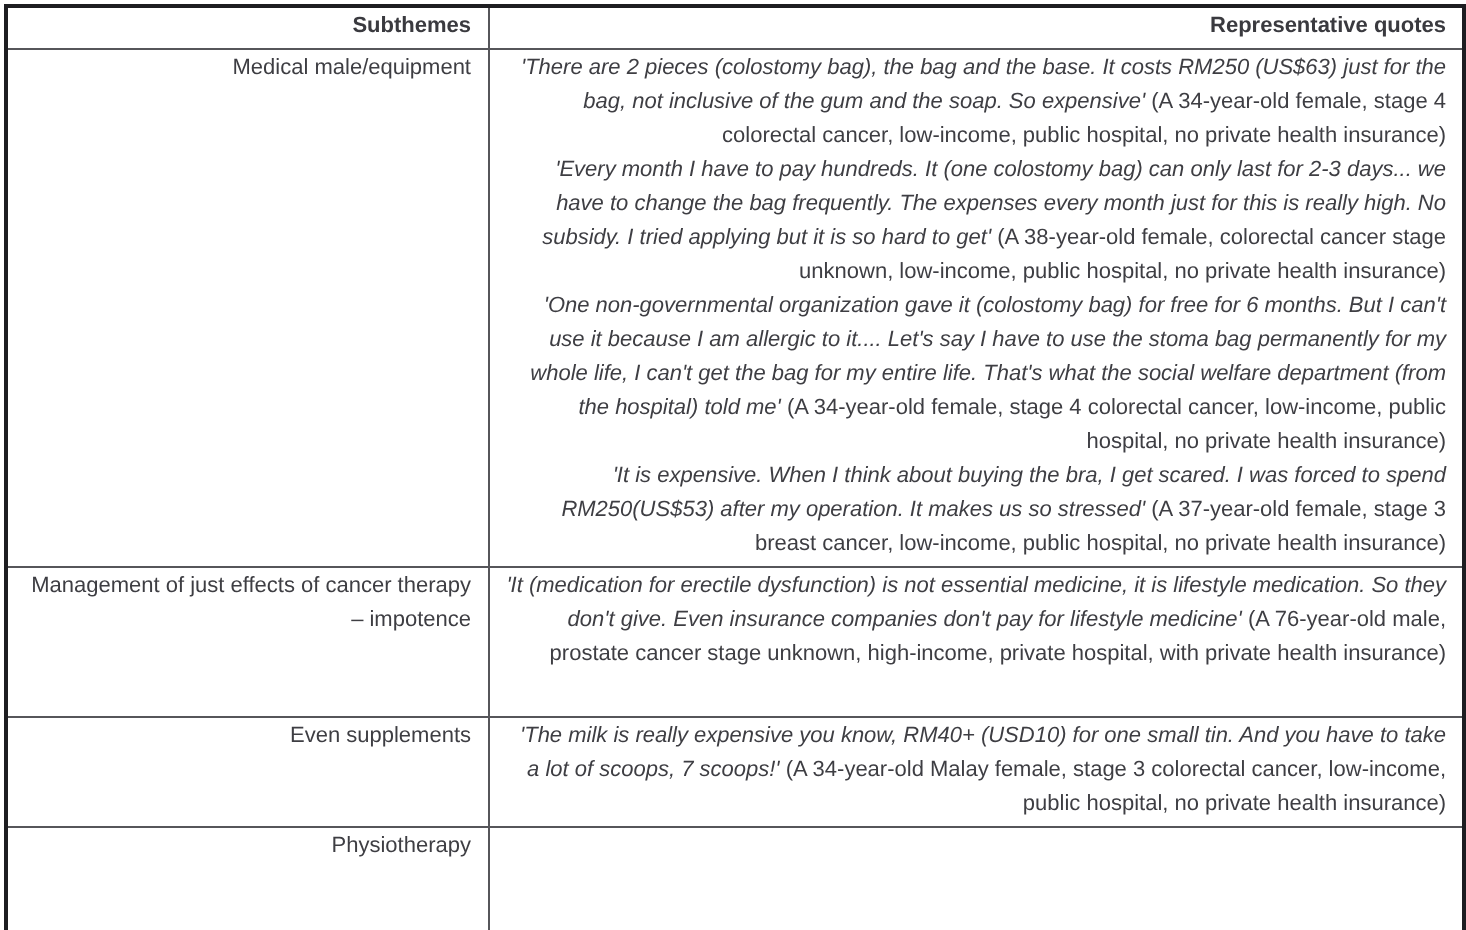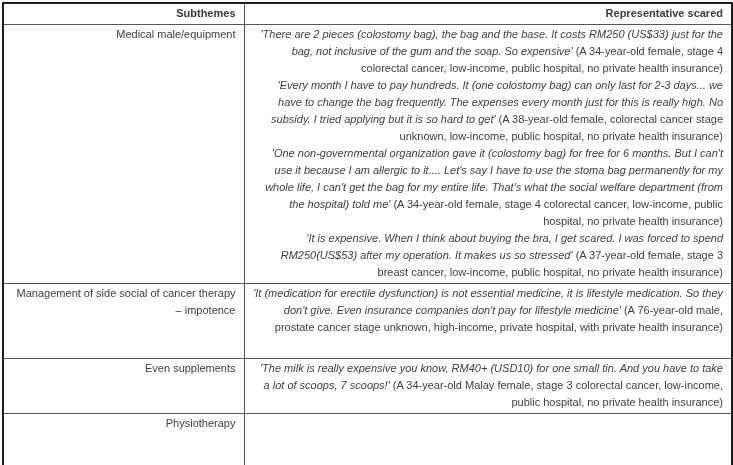--- a/index.html
+++ b/index.html
@@ -51,35 +51,35 @@
 
 <div class="page">
   <table class="quotes-table">
     <colgroup>
         <col class="c1">
         <col class="c2">
       </colgroup>
     <thead>
       <tr class="hdr">
         <th>Subthemes</th>
-        <th>Representative scared</th>
+        <th>Representative quotes</th>
       </tr>
     </thead>
     <tbody>
       <tr class="r1">
         <td>Medical male/equipment</td>
         <td>
-          <p class="qp"><span class="qi">'There are 2 pieces (colostomy bag), the bag and the base. It costs RM250 (US$33) just for the bag, not inclusive of the gum and the soap. So expensive'</span> <span class="qa">(A 34-year-old female, stage 4 colorectal cancer, low-income, public hospital, no private health insurance)</span></p>
+          <p class="qp"><span class="qi">'There are 2 pieces (colostomy bag), the bag and the base. It costs RM250 (US$63) just for the bag, not inclusive of the gum and the soap. So expensive'</span> <span class="qa">(A 34-year-old female, stage 4 colorectal cancer, low-income, public hospital, no private health insurance)</span></p>
           <p class="qp"><span class="qi">'Every month I have to pay hundreds. It (one colostomy bag) can only last for 2-3 days... we have to change the bag frequently. The expenses every month just for this is really high. No subsidy. I tried applying but it is so hard to get'</span> <span class="qa">(A 38-year-old female, colorectal cancer stage unknown, low-income, public hospital, no private health insurance)</span></p>
           <p class="qp"><span class="qi">'One non-governmental organization gave it (colostomy bag) for free for 6 months. But I can't use it because I am allergic to it.... Let's say I have to use the stoma bag permanently for my whole life, I can't get the bag for my entire life. That's what the social welfare department (from the hospital) told me'</span> <span class="qa">(A 34-year-old female, stage 4 colorectal cancer, low-income, public hospital, no private health insurance)</span></p>
           <p class="qp"><span class="qi">'It is expensive. When I think about buying the bra, I get scared. I was forced to spend RM250(US$53) after my operation. It makes us so stressed'</span> <span class="qa">(A 37-year-old female, stage 3 breast cancer, low-income, public hospital, no private health insurance)</span></p>
         </td>
       </tr>
       <tr class="r2">
-        <td>Management of side social of cancer therapy – impotence</td>
+        <td>Management of just effects of cancer therapy – impotence</td>
         <td>
           <p class="qp"><span class="qi">'It (medication for erectile dysfunction) is not essential medicine, it is lifestyle medication. So they don't give. Even insurance companies don't pay for lifestyle medicine'</span> <span class="qa">(A 76-year-old male, prostate cancer stage unknown, high-income, private hospital, with private health insurance)</span></p>
         </td>
       </tr>
       <tr class="r3">
         <td>Even supplements</td>
         <td>
           <p class="qp"><span class="qi">'The milk is really expensive you know, RM40+ (USD10) for one small tin. And you have to take a lot of scoops, 7 scoops!'</span> <span class="qa">(A 34-year-old Malay female, stage 3 colorectal cancer, low-income, public hospital, no private health insurance)</span></p>
         </td>
       </tr>

